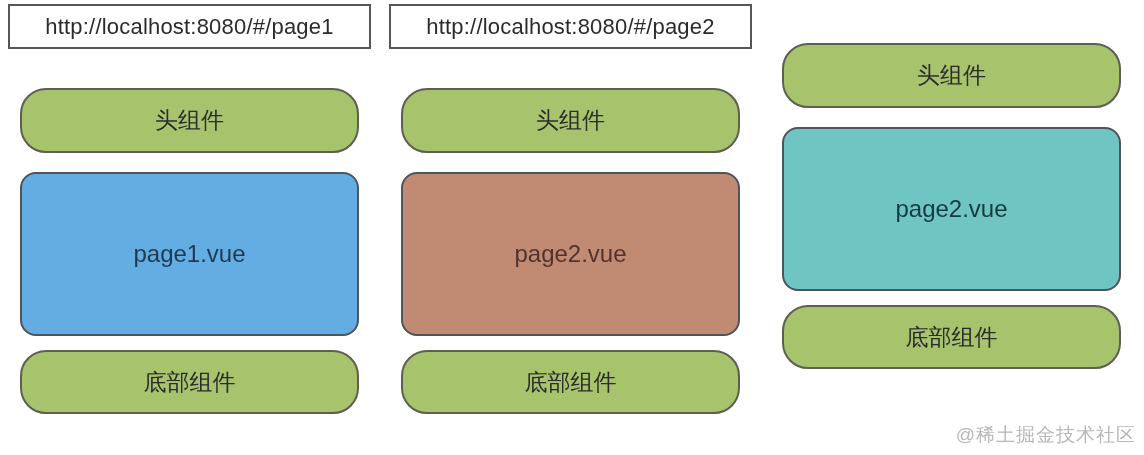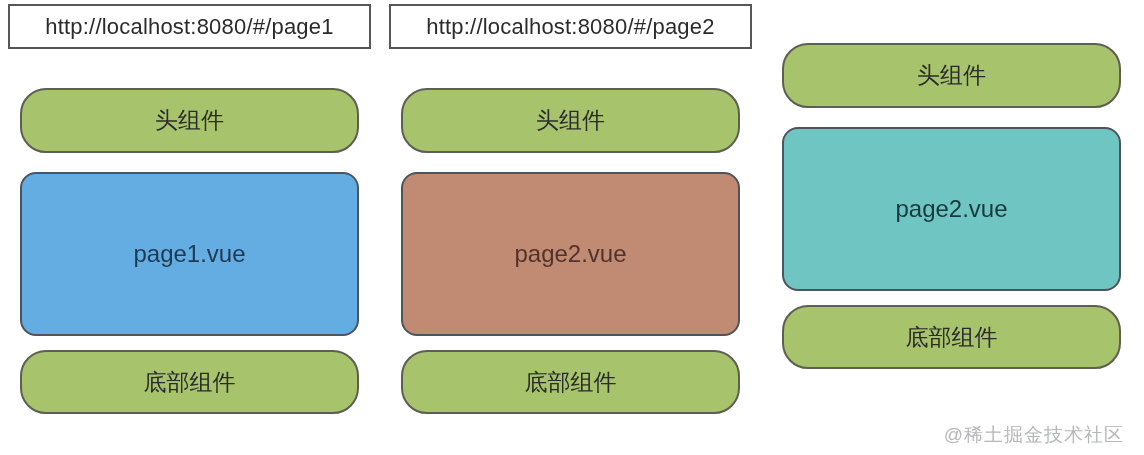--- a/index.html
+++ b/index.html
@@ -66,21 +66,21 @@
   .footer-box {
     margin-top: 14px;
     height: 64px;
     background: var(--green, #a7c36c);
     border: 2px solid var(--green-border, #5c5f52);
     font-size: 23px;
     color: var(--text-dark, #2b2b2b);
   }
   .watermark {
     position: absolute;
-    right: 20px;
+    right: 8px;
     bottom: 7px;
     font-size: 19px;
     color: rgba(135, 138, 140, 0.62);
     letter-spacing: 1px;
     pointer-events: none;
   }
 </style>
 </head>
 <body>
 

